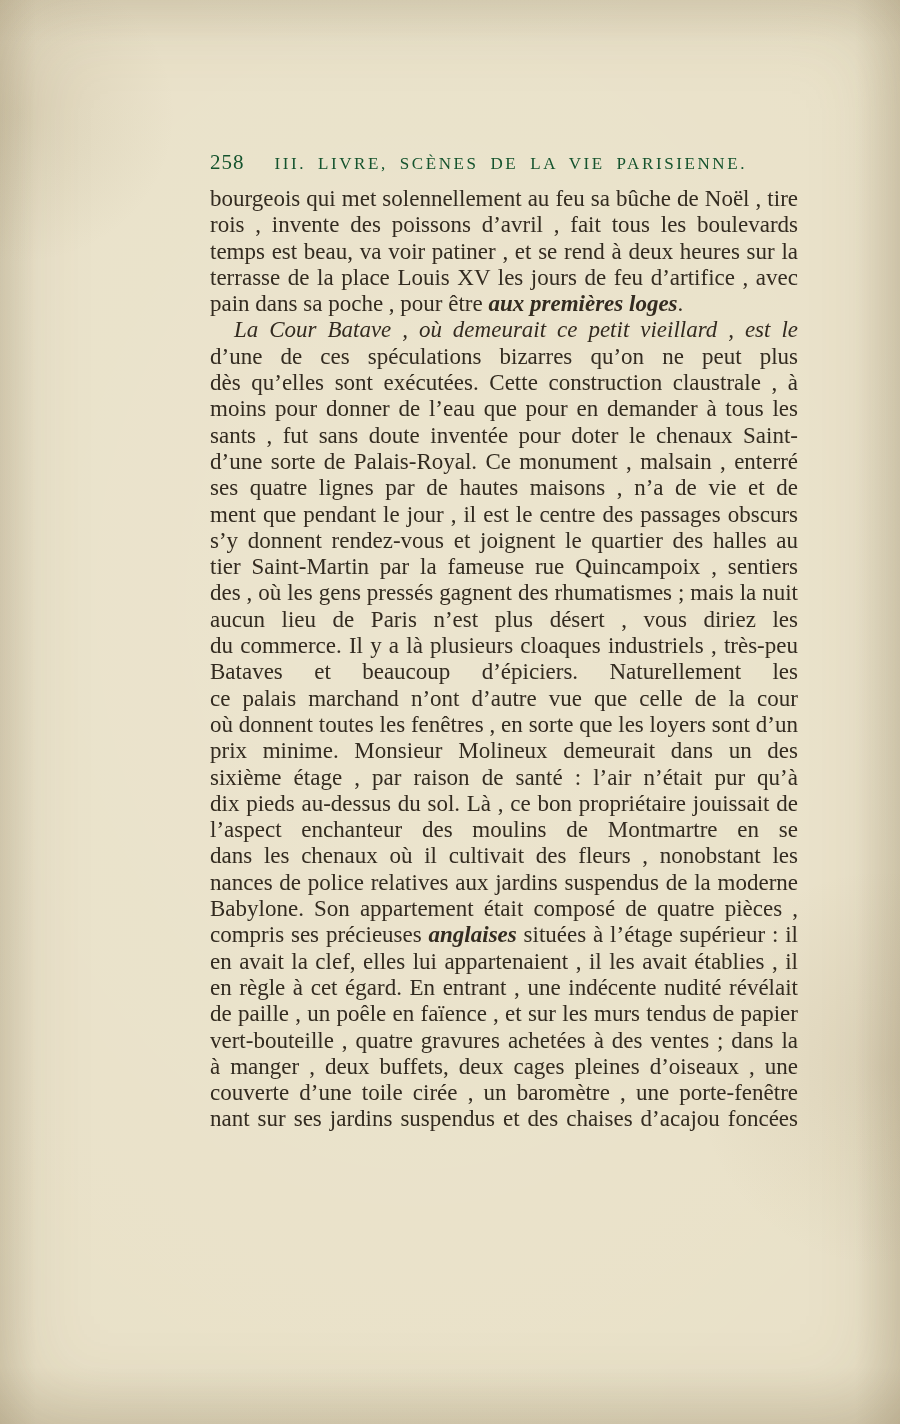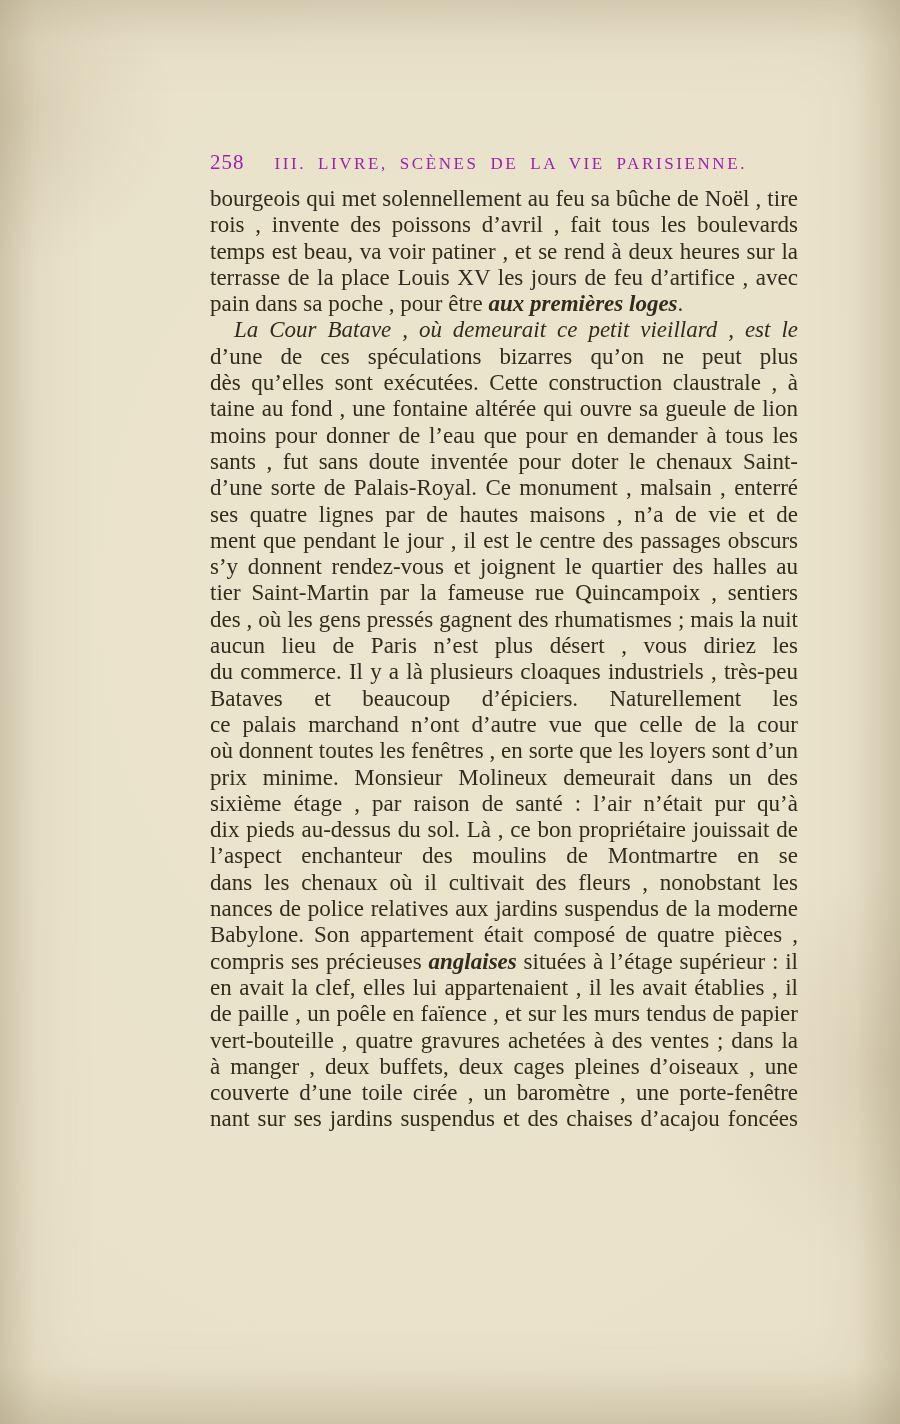--- a/index.html
+++ b/index.html
@@ -27,21 +27,21 @@
     position: absolute;
     left: 210px;
     top: 150px;
     width: 588px;
     color: #332b20;
   }
   .header {
     display: flex;
     align-items: baseline;
     margin-bottom: 11px;
-    color: #a21caf;
+    color: #14532d;
   }
   .page-num {
     font-size: 21px;
     letter-spacing: 1px;
   }
   .running-title {
     font-size: 17px;
     letter-spacing: 2.6px;
     word-spacing: 5px;
     margin-left: 30px;
@@ -82,21 +82,20 @@
         <div class="line"><span>bourgeois qui met solennellement au feu sa bûche de Noël , tire les</span></div>
         <div class="line"><span>rois , invente des poissons d’avril , fait tous les boulevards quand le</span></div>
         <div class="line"><span>temps est beau, va voir patiner , et se rend à deux heures sur la</span></div>
         <div class="line"><span>terrasse de la place Louis XV les jours de feu d’artifice , avec du</span></div>
         <div class="line last"><span>pain dans sa poche , pour être </span><span class="it">aux premières loges</span><span>.</span></div>
       </div>
       <div class="para">
         <div class="line indent"><span>La Cour Batave , où demeurait ce petit vieillard , est le produit</span></div>
         <div class="line"><span>d’une de ces spéculations bizarres qu’on ne peut plus s’expliquer</span></div>
         <div class="line"><span>dès qu’elles sont exécutées. Cette construction claustrale , à arcades</span></div>
-        <div class="line"><span>taine au fond , une fontaine altérée qui ouvre sa gueule de lion</span></div>
         <div class="line"><span>moins pour donner de l’eau que pour en demander à tous les pas-</span></div>
         <div class="line"><span>sants , fut sans doute inventée pour doter le chenaux Saint-Denis</span></div>
         <div class="line"><span>d’une sorte de Palais-Royal. Ce monument , malsain , enterré sur</span></div>
         <div class="line"><span>ses quatre lignes par de hautes maisons , n’a de vie et de mouve-</span></div>
         <div class="line"><span>ment que pendant le jour , il est le centre des passages obscurs qui</span></div>
         <div class="line"><span>s’y donnent rendez-vous et joignent le quartier des halles au quar-</span></div>
         <div class="line"><span>tier Saint-Martin par la fameuse rue Quincampoix , sentiers humi-</span></div>
         <div class="line"><span>des , où les gens pressés gagnent des rhumatismes ; mais la nuit</span></div>
         <div class="line"><span>aucun lieu de Paris n’est plus désert , vous diriez les catacombes</span></div>
         <div class="line"><span>du commerce. Il y a là plusieurs cloaques industriels , très-peu de</span></div>
@@ -105,20 +104,21 @@
         <div class="line"><span>où donnent toutes les fenêtres , en sorte que les loyers sont d’un</span></div>
         <div class="line"><span>prix minime. Monsieur Molineux demeurait dans un des angles, au</span></div>
         <div class="line"><span>sixième étage , par raison de santé : l’air n’était pur qu’à soixante-</span></div>
         <div class="line"><span>dix pieds au-dessus du sol. Là , ce bon propriétaire jouissait de</span></div>
         <div class="line"><span>l’aspect enchanteur des moulins de Montmartre en se promenant</span></div>
         <div class="line"><span>dans les chenaux où il cultivait des fleurs , nonobstant les ordon-</span></div>
         <div class="line"><span>nances de police relatives aux jardins suspendus de la moderne</span></div>
         <div class="line"><span>Babylone. Son appartement était composé de quatre pièces , non</span></div>
         <div class="line"><span>compris ses précieuses </span><span class="it">anglaises</span><span> situées à l’étage supérieur : il</span></div>
         <div class="line"><span>en avait la clef, elles lui appartenaient , il les avait établies , il était</span></div>
+        <div class="line"><span>en règle à cet égard. En entrant , une indécente nudité révélait</span></div>
         <div class="line"><span>de paille , un poêle en faïence , et sur les murs tendus de papier</span></div>
         <div class="line"><span>vert-bouteille , quatre gravures achetées à des ventes ; dans la salle</span></div>
         <div class="line"><span>à manger , deux buffets, deux cages pleines d’oiseaux , une table</span></div>
         <div class="line"><span>couverte d’une toile cirée , un baromètre , une porte-fenêtre don-</span></div>
         <div class="line"><span>nant sur ses jardins suspendus et des chaises d’acajou foncées de</span></div>
       </div>
     </div>
 </div>
 
 </body></html>

